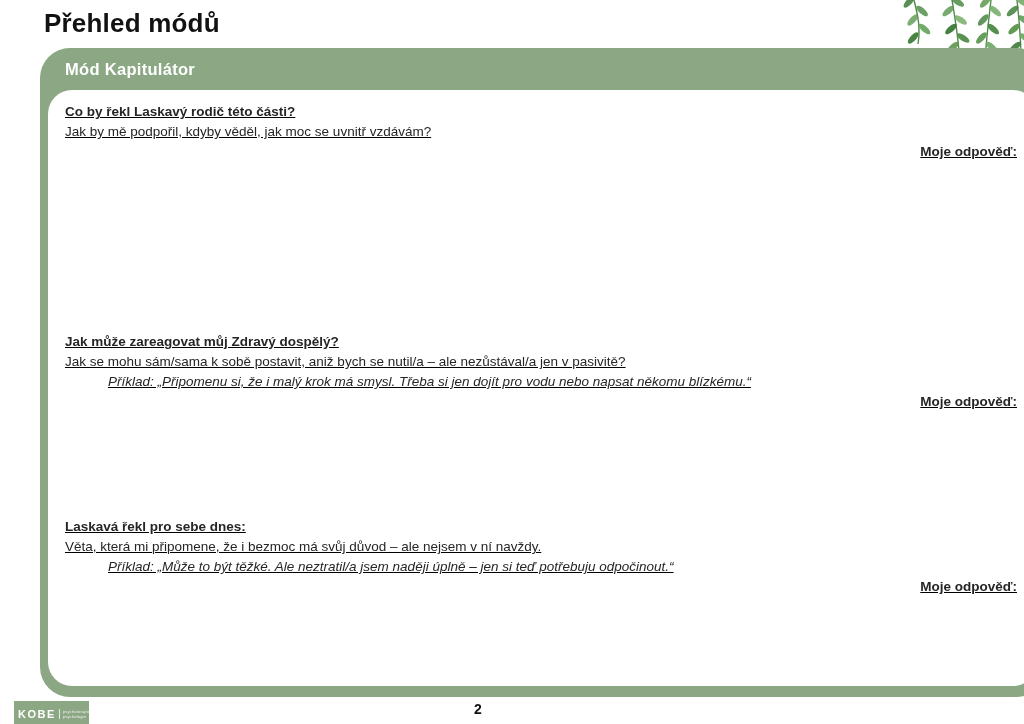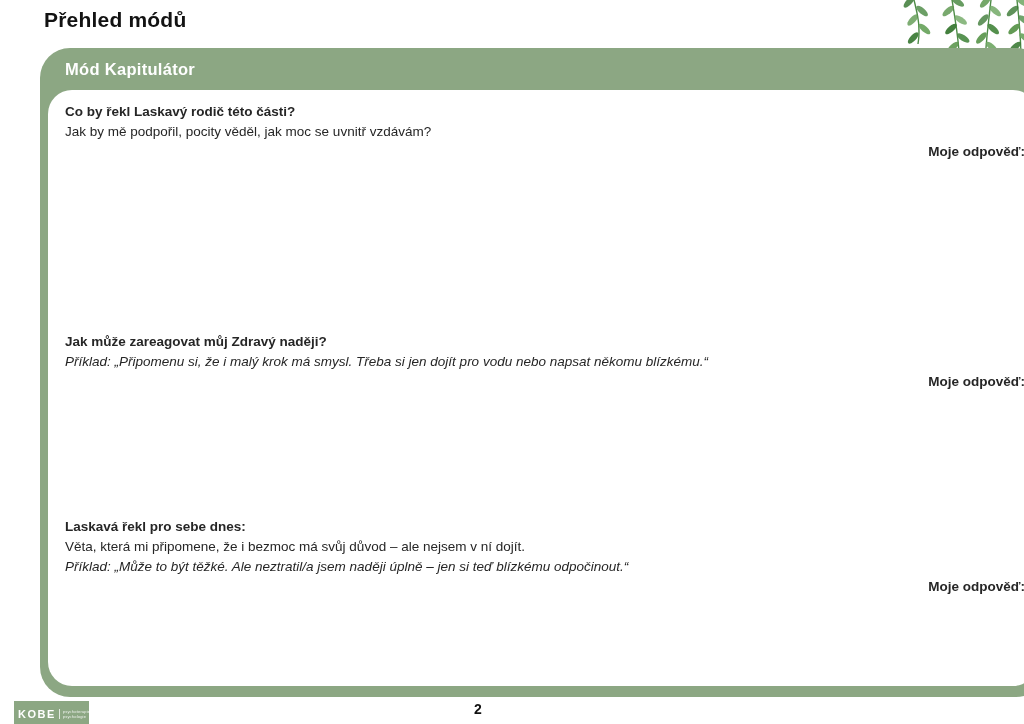--- a/index.html
+++ b/index.html
@@ -4,44 +4,44 @@
 <style>
   * { margin:0; padding:0; box-sizing:border-box; }
   html,body { background:#e9e9e9; }
   body { font-family:"Liberation Sans", sans-serif; }
   .page {
     position:relative; width:1024px; height:724px;
     background:#ffffff; overflow:hidden; margin:0 auto;
   }
   .page-title {
     position:absolute; left:44px; top:8px;
-    font-size:21px; font-weight:800; color:#121212; letter-spacing:0.2px;
+    font-size:26px; font-weight:800; color:#121212; letter-spacing:0.2px;
   }
   .leaves {
     position:absolute; right:0; top:0; width:134px; height:152px;
   }
   .mode-panel {
     position:absolute; left:40px; top:48px; width:1006px; height:649px;
     background:#8CA783; border-radius:30px;
   }
   .panel-header {
     position:absolute; left:25px; top:12px;
     font-size:16.5px; font-weight:700; color:#ffffff; letter-spacing:0.3px;
   }
   .content-card {
     position:absolute; left:8px; top:42px; right:9px; bottom:11px;
     background:#ffffff; border-radius:24px;
   }
-  .section { position:absolute; left:17px; right:12px; }
+  .section { position:absolute; left:17px; right:20px;text-decoration:underline; }
   .section.s1 { top:12px; }
   .section.s2 { top:242px; }
   .section.s3 { top:427px; }
   .section div { font-size:13.5px; line-height:20px; color:#262626; }
   .q  { font-weight:700; color:#141414; }
-  .ex.italic { font-style:italic; }
+  .ex.italic { font-style:italic;margin-left:43px; }
   .ans { font-weight:700; color:#141414;text-align:right; }
   .footer-logo {
     position:absolute; left:14px; top:701px; width:75px; height:26px;
     background:#8CA783; display:flex; align-items:center; padding:8px 4px; gap:3px;
   }
   .logo-word {
     color:#ffffff; font-weight:700; font-size:11px; letter-spacing:1.5px;
   }
   .logo-sub { display:flex; flex-direction:column; justify-content:center;
     border-left:1px solid rgba(255,255,255,.75); padding-left:3px; }
@@ -110,36 +110,37 @@
       <ellipse cx="125.0" cy="83" rx="7.2" ry="3" transform="rotate(-40 125.0 83)" fill="#3E7C38" fill-opacity="0.99"></ellipse>
     </svg>
 
   <div class="mode-panel">
     <div class="panel-header">Mód Kapitulátor</div>
 
     <div class="content-card">
 
       <div class="section s1">
         <div class="q">Co by řekl Laskavý rodič této části?</div>
-        <div class="desc">Jak by mě podpořil, pocity věděl, jak moc se uvnitř vzdávám?</div>
+        <div class="desc">Jak by mě podpořil, kdyby věděl, jak moc se uvnitř vzdávám?</div>
         <div class="ans">Moje odpověď:</div>
         <div class="answer-space"></div>
       </div>
 
       <div class="section s2">
-        <div class="q">Jak může zareagovat můj Zdravý naději?</div>
+        <div class="q">Jak může zareagovat můj Zdravý dospělý?</div>
+        <div class="desc">Jak se mohu sám/sama k sobě postavit, aniž bych se nutil/a – ale nezůstával/a jen v pasivitě?</div>
         <div class="ex italic">Příklad: „Připomenu si, že i malý krok má smysl. Třeba si jen dojít pro vodu nebo napsat někomu blízkému.“</div>
         <div class="ans">Moje odpověď:</div>
         <div class="answer-space"></div>
       </div>
 
       <div class="section s3">
         <div class="q">Laskavá řekl pro sebe dnes:</div>
-        <div class="desc">Věta, která mi připomene, že i bezmoc má svůj důvod – ale nejsem v ní dojít.</div>
-        <div class="ex italic">Příklad: „Může to být těžké. Ale neztratil/a jsem naději úplně – jen si teď blízkému odpočinout.“</div>
+        <div class="desc">Věta, která mi připomene, že i bezmoc má svůj důvod – ale nejsem v ní navždy.</div>
+        <div class="ex italic">Příklad: „Může to být těžké. Ale neztratil/a jsem naději úplně – jen si teď potřebuju odpočinout.“</div>
         <div class="ans">Moje odpověď:</div>
         <div class="answer-space"></div>
       </div>
 
     </div>
   </div>
 
   <div class="footer-logo">
     <span class="logo-word">KOBE</span>
     <span class="logo-sub">

